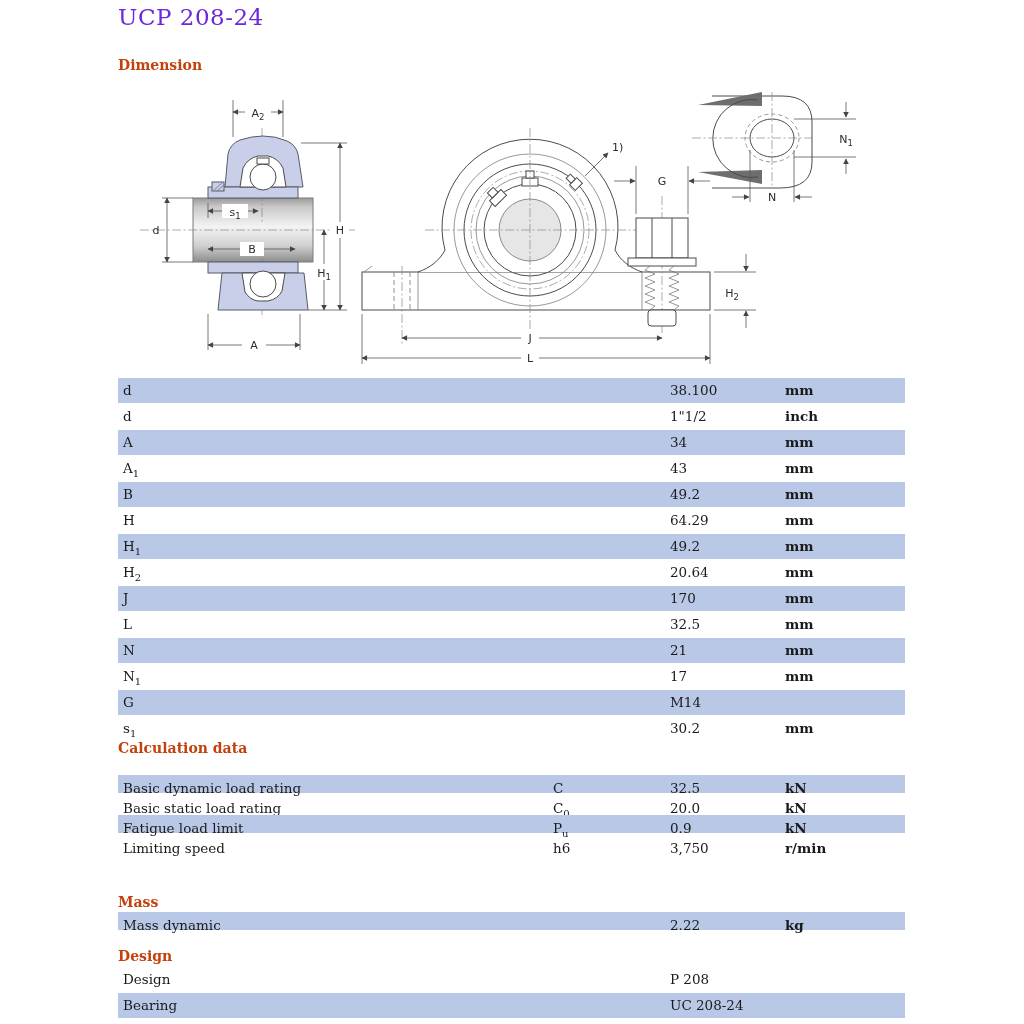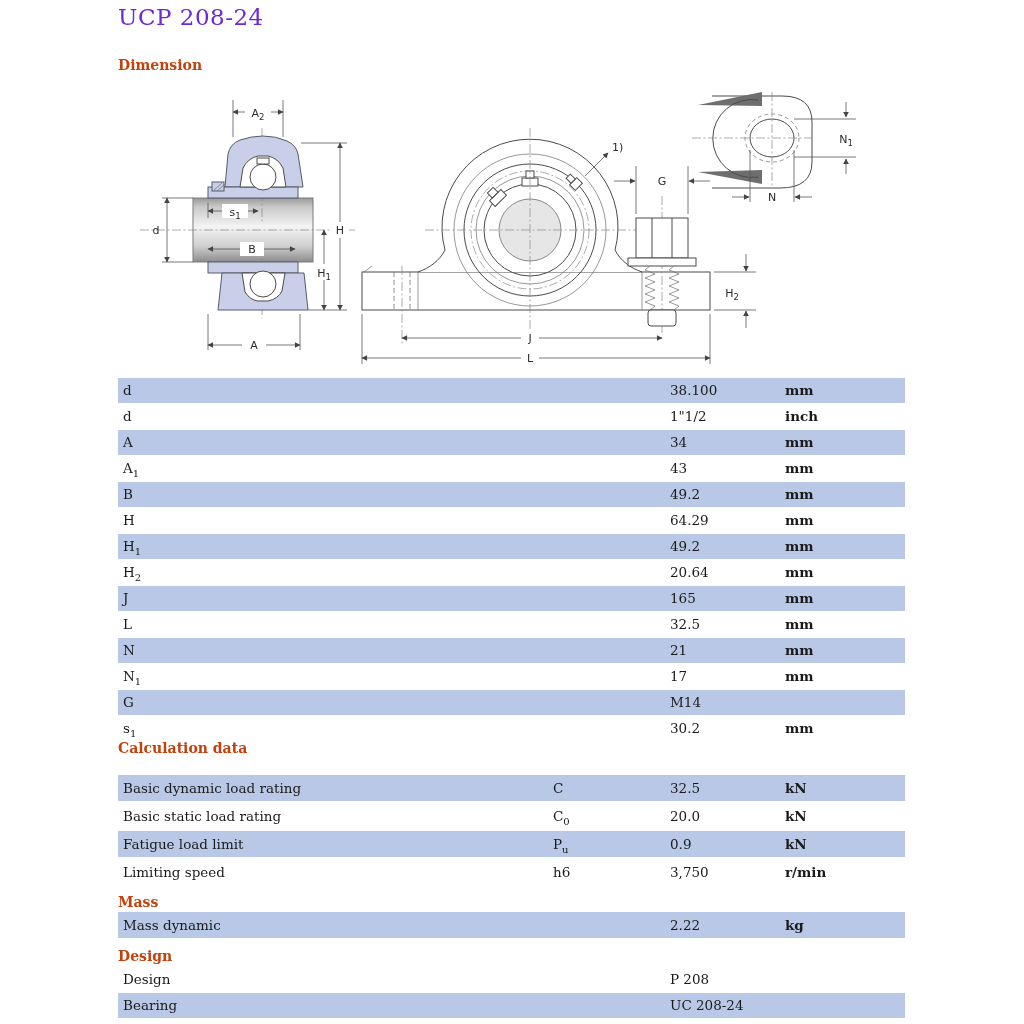--- a/index.html
+++ b/index.html
@@ -16,21 +16,21 @@
   #calc-head{top:740px;}
   #mass-head{top:894px;}
   #design-head{top:948px;}
   .drawing{position:absolute;left:118px;top:85px;width:760px;height:288px;}
   .tbl{position:absolute;left:118px;width:787px;}
   #dim-table{top:378px;}
   #calc-table{top:775px;}
   #mass-table{top:912px;}
   #design-table{top:967px;}
   .trow{position:relative;height:25px;line-height:25px;margin-bottom:1px;font-size:13.5px;}
-  .trow.tall{height:26px;line-height:26px;margin-bottom:2px;}
+  .trow.tall{height:18px;line-height:26px;margin-bottom:2px;}
   .trow.blue{background:#b8c8e6;}
   .lbl{position:absolute;left:5px;top:0;white-space:nowrap;}
   .sym{position:absolute;left:435px;top:0;}
   .val{position:absolute;left:552px;top:0;}
   .unit{position:absolute;left:667px;top:0;font-weight:bold;}
   .sub{font-size:10px;position:relative;top:4px;}
   
   .ln{stroke:#4b4b4b;stroke-width:1;fill:none;}
   .thin{stroke:#6b6b6b;stroke-width:.7;fill:none;}
   .dim{stroke:#555;stroke-width:.8;fill:none;}
@@ -252,21 +252,21 @@
       <span class="val">49.2</span>
       <span class="unit">mm</span>
     </div>
     <div class="trow">
       <span class="lbl"><span>H</span><span class="sub">2</span></span>
       <span class="val">20.64</span>
       <span class="unit">mm</span>
     </div>
     <div class="trow blue">
       <span class="lbl"><span>J</span><span class="sub"></span></span>
-      <span class="val">165</span>
+      <span class="val">170</span>
       <span class="unit">mm</span>
     </div>
     <div class="trow">
       <span class="lbl"><span>L</span><span class="sub"></span></span>
       <span class="val">32.5</span>
       <span class="unit">mm</span>
     </div>
     <div class="trow blue">
       <span class="lbl"><span>N</span><span class="sub"></span></span>
       <span class="val">21</span>

